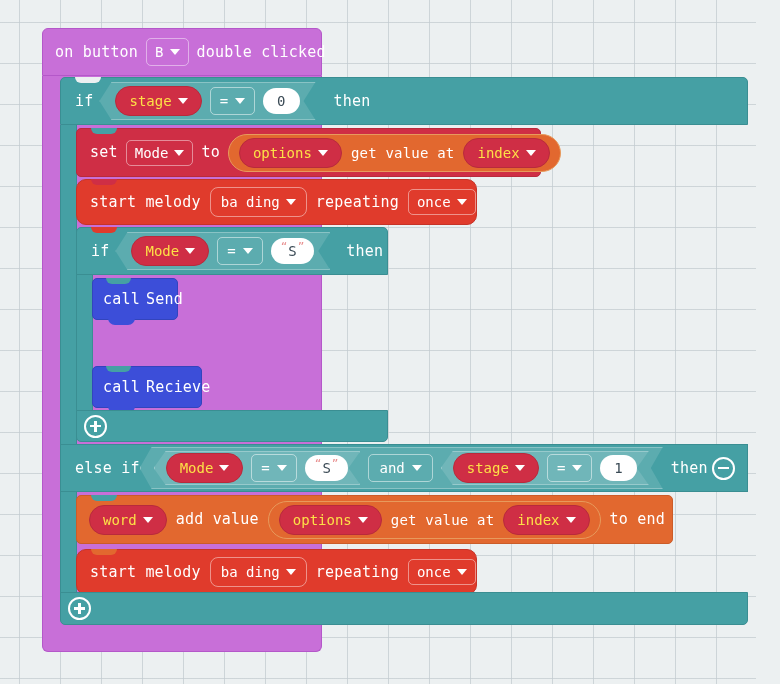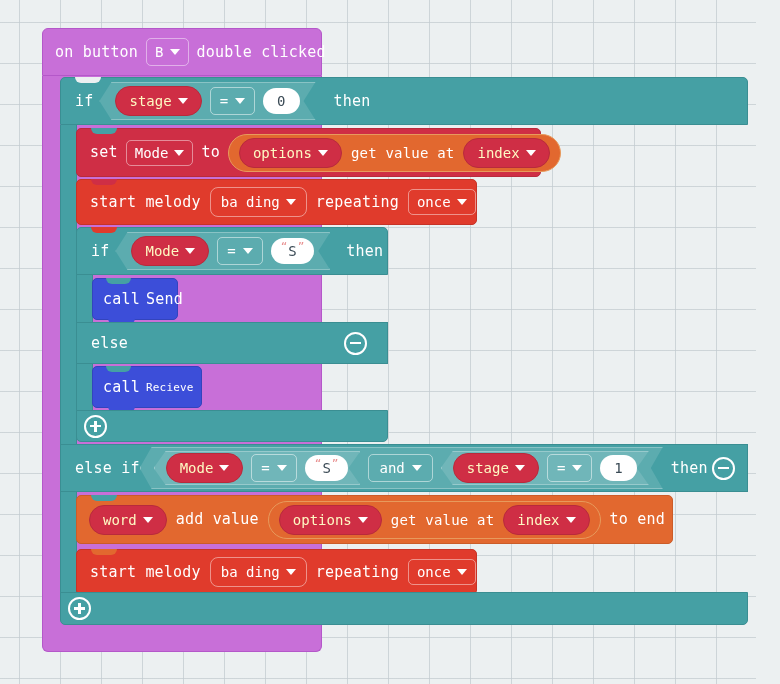--- a/index.html
+++ b/index.html
@@ -108,21 +108,21 @@
     width: 0; height: 0;
     border-left: 5px solid transparent;
     border-right: 5px solid transparent;
     border-top: 6px solid #fff;
   }
 
   
   .var-pill {
     background: #CF2E45;
     border: 1px solid #b82a3c;
-    color: #fef9c3;
+    color: #fde047;
     text-align: right;
   }
 
   
   .oval-white {
     background: #ffffff;
     border-radius: 20px;
     color: #3a4a55;
     font-size: 14px;
     padding: 6px 14px;
@@ -187,21 +187,21 @@
   
   .ctrl { background: #45A0A4; border: 1px solid #3a8e92; }
   .ctrl-head { border-radius: 5px 5px 0 0; }
   .ctrl-mid  { border-radius: 0; }
   .ctrl-foot { border-radius: 0 0 5px 5px; }
   .ctrl-spine { background: #45A0A4; border-left: 1px solid #3a8e92; border-right: 1px solid #3a8e92; }
 
   
   .st-red    { background: #CF2E45; border: 1px solid #b82a3c; border-radius: 5px; }
   .st-orange { background: #E2682F; border: 1px solid #cb5c28; border-radius: 5px; }
-  .st-tomato { background: #E03B2C; border: 1px solid #c63327; border-radius: 5px; }
+  .st-tomato { background: #E03B2C; border: 1px solid #c63327; border-radius: 10px; }
   .st-blue   { background: #3C4ED9; border: 1px solid #3344bd; border-radius: 5px; }
 
   
   .rep-orange {
     background: #E2682F;
     border: 1px solid #e79a5c;
     border-radius: 22px;
     display: inline-flex;
     align-items: center;
     gap: 9px;
@@ -353,32 +353,26 @@
 
   <div class="blk st-blue" style="left:92px; top:278px; width:86px; height:42px;">
     <div class="notch-top" style="background:#45A0A4; border-radius:0 0 6px 6px; left:13px; top:-1px; height:6px; width:25px;"></div>
     <div class="row" style="padding-left:10px; gap:6px;">
       <span class="lbl" style="font-size:15px;">call</span>
       <span class="lbl" style="font-size:15px;">Send</span>
     </div>
     <div class="tab" style="background:#3C4ED9;"></div>
   </div>
 
-  <div class="blk ctrl ctrl-mid" style="left:76px; top:322px; width:312px; height:42px;">
-    <div class="row" style="padding-left:14px; justify-content:space-between;">
-      <span class="lbl">else</span>
-      <span class="mut" style="margin-right:8px;"></span>
-    </div>
-  </div>
 
   <div class="blk st-blue" style="left:92px; top:366px; width:110px; height:42px;">
     <div class="notch-top" style="background:#45A0A4; border-radius:0 0 6px 6px; left:13px; top:-1px; height:6px; width:25px;"></div>
     <div class="row" style="padding-left:10px; gap:6px;">
       <span class="lbl" style="font-size:15px;">call</span>
-      <span class="lbl" style="font-size:11px;">Recieve</span>
+      <span class="lbl" style="font-size:15px;">Recieve</span>
     </div>
     <div class="tab" style="background:#3C4ED9;"></div>
   </div>
 
   <div class="blk ctrl ctrl-foot" style="left:76px; top:410px; width:312px; height:32px;">
     <div class="row" style="padding-left:7px;">
       <span class="mut plus"></span>
     </div>
   </div>
 

